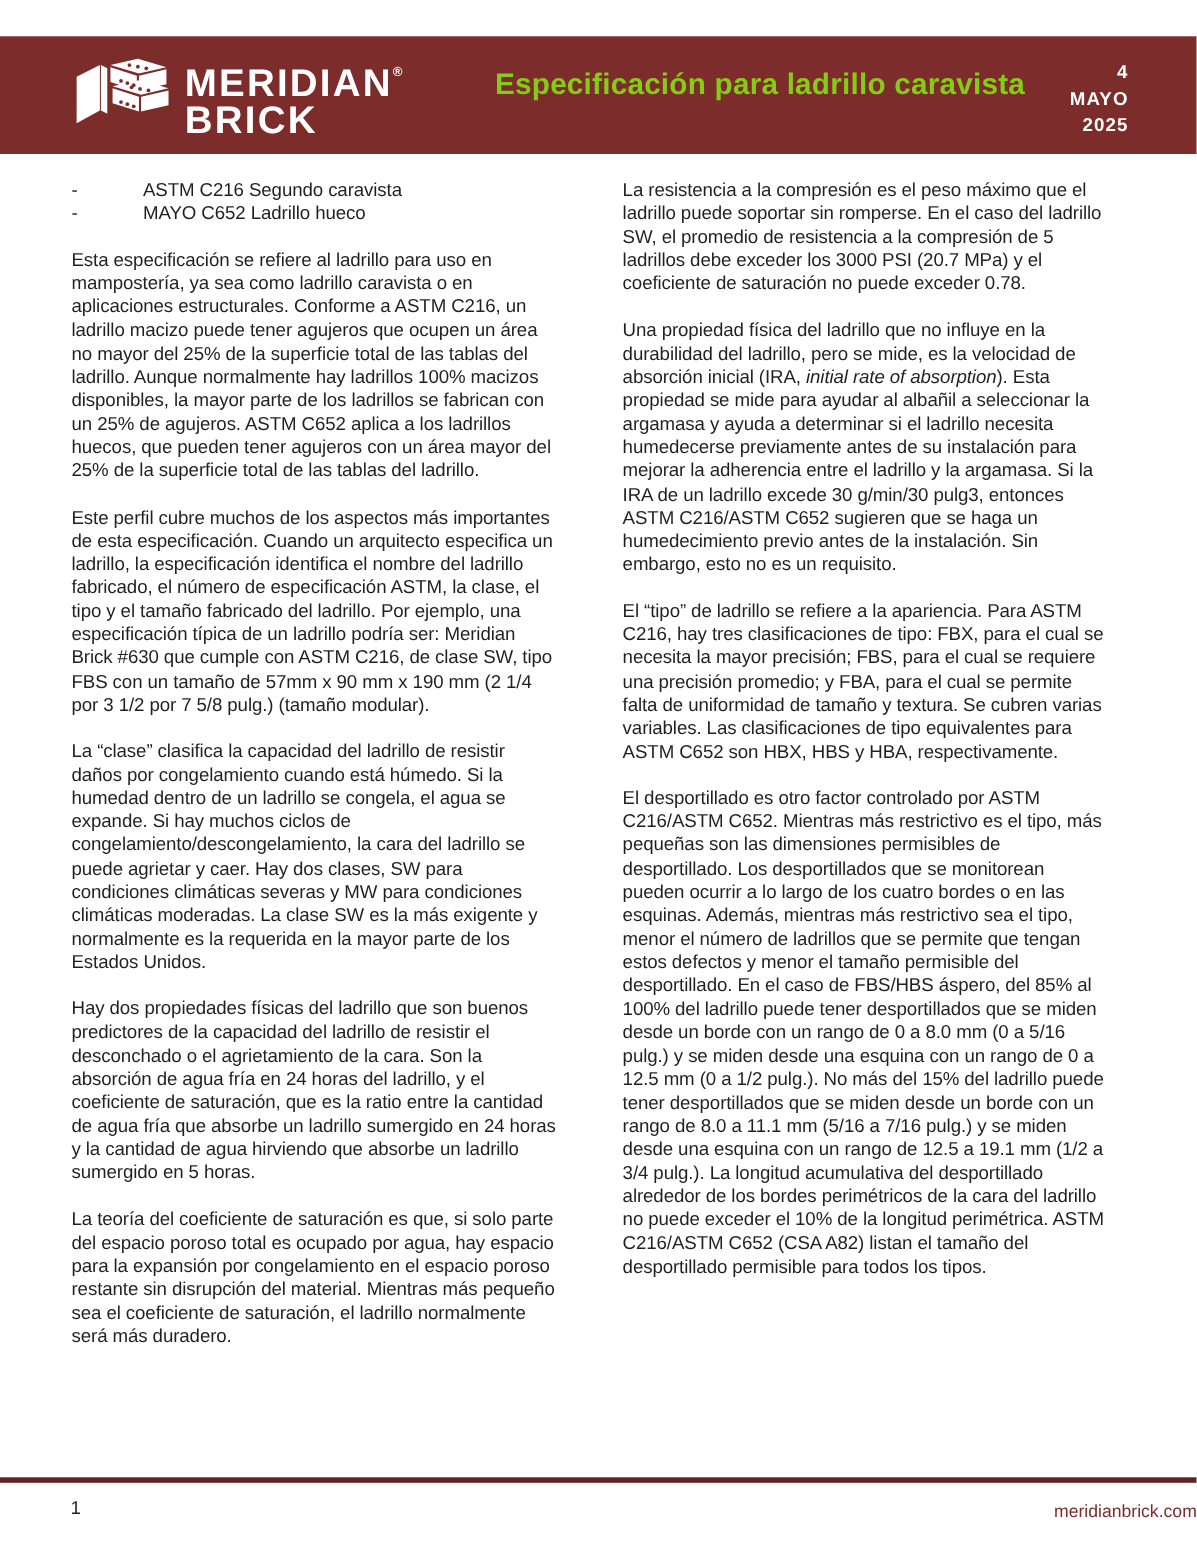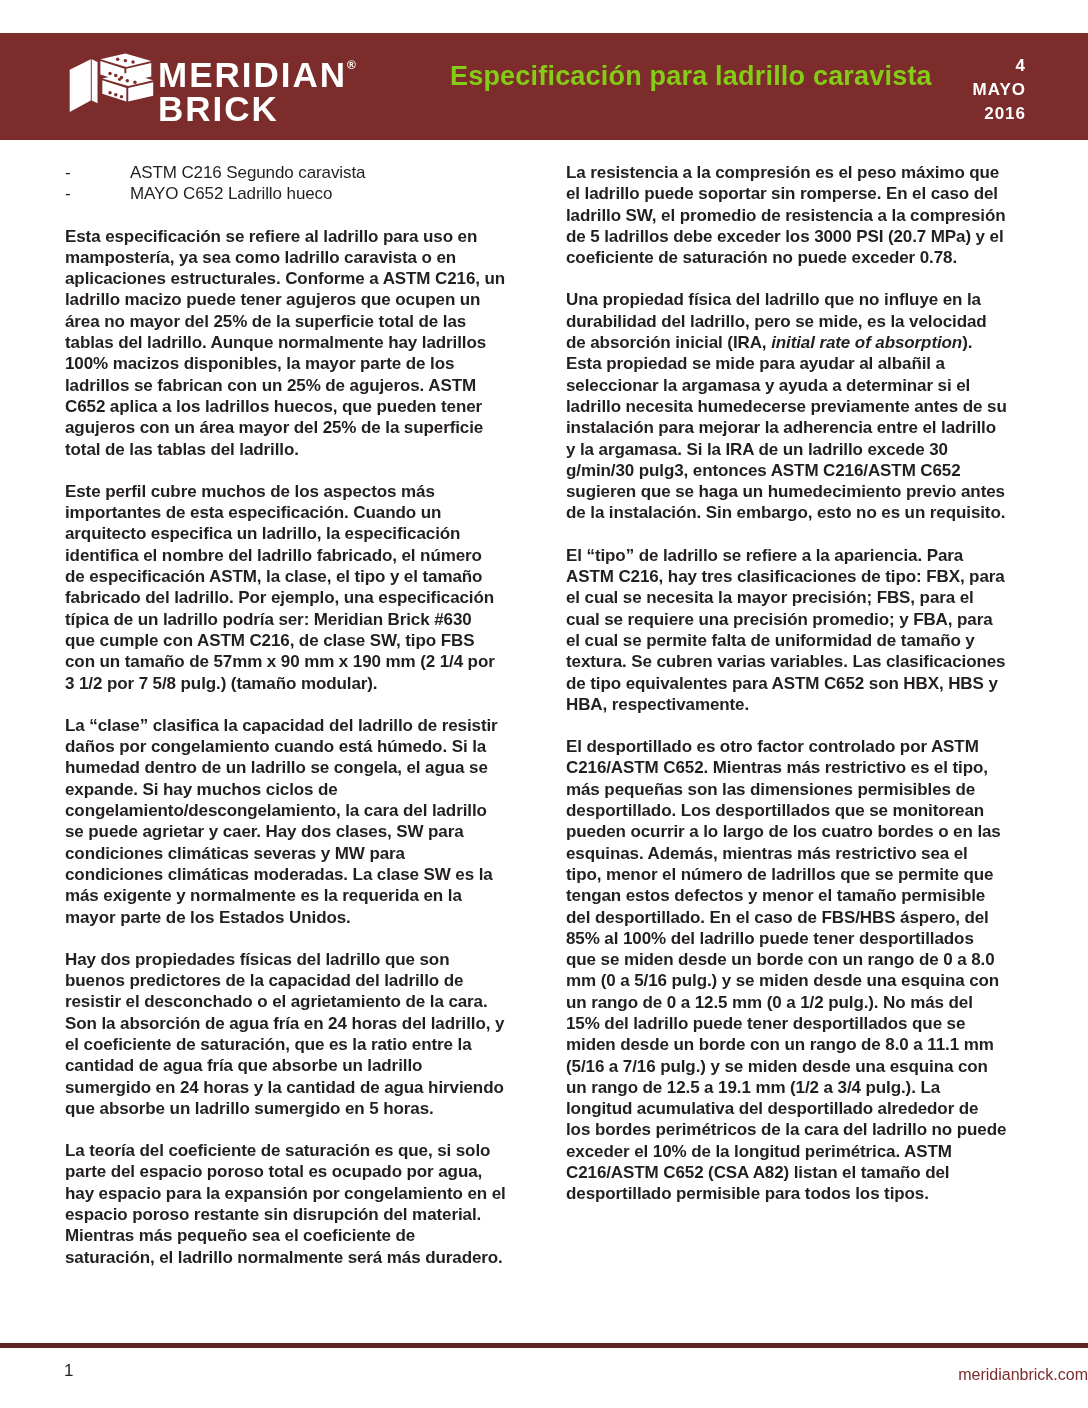--- a/index.html
+++ b/index.html
@@ -19,21 +19,22 @@
   .header-bar {
     position: absolute;
     top: 33px; left: 0;
     width: 100%; height: 107px;
     background: #7b2c2b;
   }
   .logo {
     position: absolute;
     left: 62px; top: 15px;
     display: flex;
-    align-items: flex-end;
+    align-items: center;
+    gap: 10px;
   }
   .logo-icon svg { display: block; }
   .brand-text {
     color: #ffffff;
     font-weight: bold;
     font-size: 35px;
     line-height: 34px;
     letter-spacing: 2px;
     white-space: nowrap;
   }
@@ -67,21 +68,21 @@
     position: absolute;
     top: 162px; left: 65px;
     width: 958px;
     display: flex;
     gap: 44px;
     font-size: 17px;
     line-height: 21.3px;
     letter-spacing: -0.1px;
   }
   .col { width: 457px; }
-  .col p { margin: 0 16px 21px 0; font-weight: bold; }
+  .col p { margin: 0 16px 21px 0; }
   .bullet-list { margin-bottom: 21px; }
   .bullet-item { display: flex; }
   .bullet-dash { width: 65px; flex: none; }
   .italic { font-style: italic; }
 
   
   .footer-rule {
     position: absolute;
     left: 0; top: 1343px;
     width: 100%; height: 5px;
@@ -145,21 +146,21 @@
       </span>
       <div class="brand-text">
         <span>MERIDIAN</span><sup class="brand-reg">®</sup><br>
         <span>BRICK</span>
       </div>
     </div>
     <div class="header-title">Especificación para ladrillo caravista</div>
     <div class="header-date">
       <div>4</div>
       <div>MAYO</div>
-      <div>2016</div>
+      <div>2025</div>
     </div>
   </div>
 
   <div class="content">
 
     <div class="col">
       <div class="bullet-list">
         <div class="bullet-item">
           <span class="bullet-dash">-</span>
           <span>ASTM C216 Segundo caravista</span>

